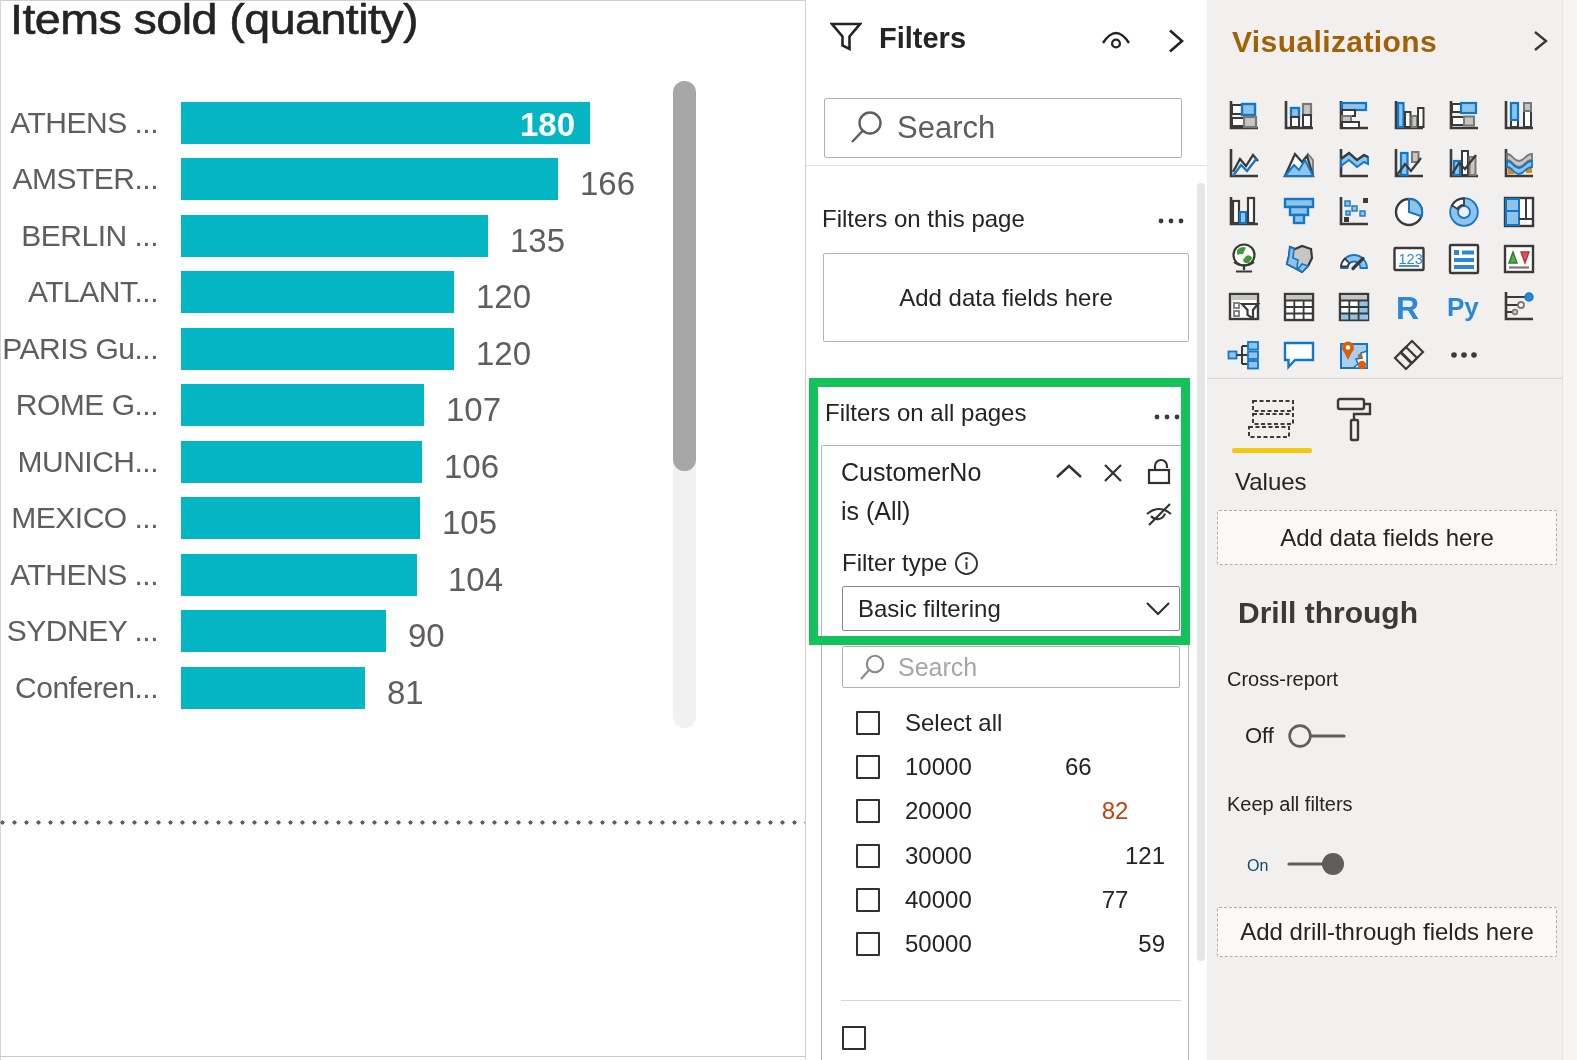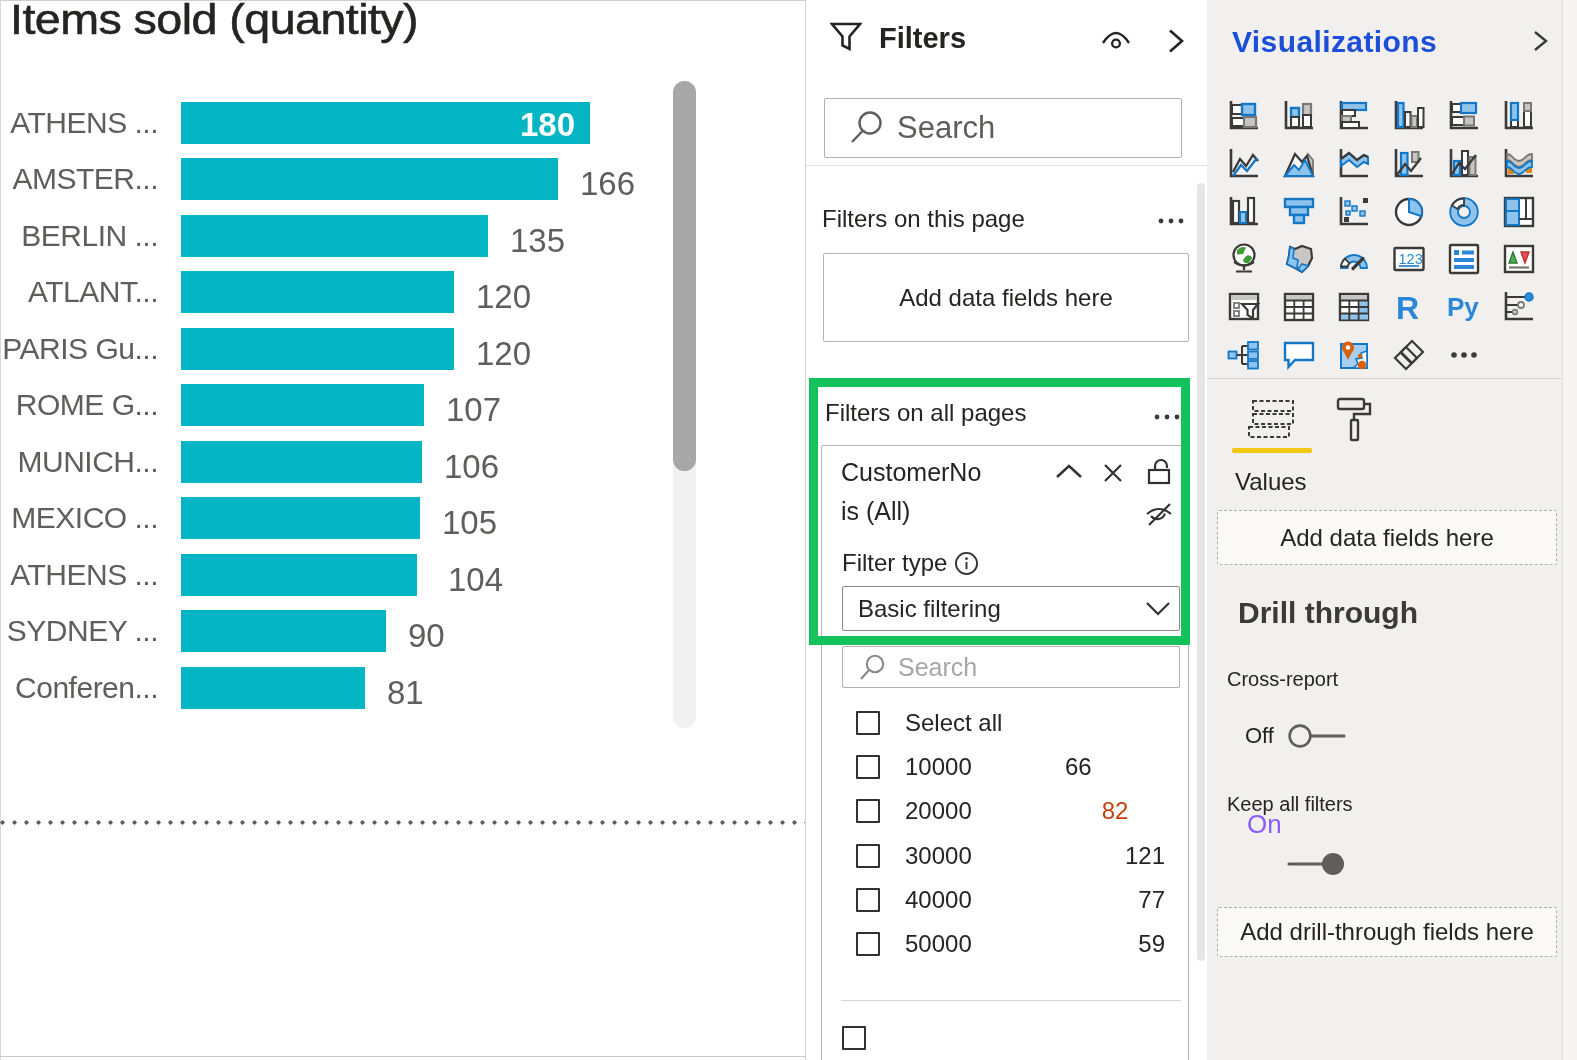--- a/index.html
+++ b/index.html
@@ -167,32 +167,32 @@
         <div class="seg" style="left:99px;top:752.2px;font-size:24px;color:#252423;line-height:30px">10000</div>
         <div class="seg" style="left:259px;top:752.2px;width:100px;text-align:left;font-size:24px;color:#252423;line-height:30px">66</div>
         <div class="seg cb" style="left:50px;top:799.4px"></div>
         <div class="seg" style="left:99px;top:796.4px;font-size:24px;color:#252423;line-height:30px">20000</div>
         <div class="seg" style="left:259px;top:796.4px;width:100px;text-align:center;font-size:24px;color:#c2410c;line-height:30px">82</div>
         <div class="seg cb" style="left:50px;top:843.6px"></div>
         <div class="seg" style="left:99px;top:840.6px;font-size:24px;color:#252423;line-height:30px">30000</div>
         <div class="seg" style="left:259px;top:840.6px;width:100px;text-align:right;font-size:24px;color:#252423;line-height:30px">121</div>
         <div class="seg cb" style="left:50px;top:887.8px"></div>
         <div class="seg" style="left:99px;top:884.8px;font-size:24px;color:#252423;line-height:30px">40000</div>
-        <div class="seg" style="left:259px;top:884.8px;width:100px;text-align:right;font-size:24px;color:#252423;line-height:30px">77</div>
+        <div class="seg" style="left:259px;top:884.8px;width:100px;text-align:center;font-size:24px;color:#252423;line-height:30px">77</div>
         <div class="seg cb" style="left:50px;top:932px"></div>
         <div class="seg" style="left:99px;top:929px;font-size:24px;color:#252423;line-height:30px">50000</div>
         <div class="seg" style="left:259px;top:929px;width:100px;text-align:right;font-size:24px;color:#252423;line-height:30px">59</div>
       </div>
 
     <div class="seg" style="left:35px;top:1000px;width:340px;height:1px;background:#d8d6d4"></div>
     <div class="seg cb" style="left:36px;top:1026px"></div>
   </div>
   <div class="abs" id="vpanel">
     <div id="vgutter"></div>
-    <div class="seg" style="left:25px;top:23px;font-size:30px;font-weight:700;color:#1d4ed8;line-height:38px;letter-spacing:0.4px">Visualizations</div>
+    <div class="seg" style="left:25px;top:23px;font-size:30px;font-weight:700;color:#a16207;line-height:38px;letter-spacing:0.4px">Visualizations</div>
     <svg class="seg" style="left:323px;top:30px" width="22" height="22" viewBox="0 0 22 22">
       <path d="M5 2 L16 11 L5 20" fill="none" stroke="#3b3a39" stroke-width="2.4"></path>
     </svg>
     <div id="vizgrid">
         <svg class="seg" style="left:20px;top:99px" width="34" height="34" viewBox="0 0 34 34">
           <path d="M4 2 V29 H31" fill="none" stroke="#3b3a39" stroke-width="2.6"></path>
     <rect x="5" y="6" width="10" height="9" fill="#ffffff" stroke="#3b3a39" stroke-width="2"></rect>
     <rect x="15" y="5" width="13" height="11" fill="#8ec4ec" stroke="#1377c8" stroke-width="2.4"></rect>
     <rect x="5" y="19" width="12" height="8" fill="#ffffff" stroke="#3b3a39" stroke-width="2"></rect>
     <rect x="17" y="18" width="12" height="10" fill="#c8c6c4" stroke="#7a7875" stroke-width="2.2"></rect>
@@ -421,20 +421,20 @@
     <div class="seg" style="left:10px;top:510px;width:340px;height:55px;border:1px dashed #b0aeac;border-radius:2px;background:#faf9f8;text-align:center;line-height:53px;font-size:24px;color:#252423">Add data fields here</div>
 
     <div class="seg" style="left:31px;top:594px;font-size:30px;font-weight:700;color:#3b3a39;line-height:38px">Drill through</div>
     <div class="seg" style="left:20px;top:666px;font-size:20px;color:#252423;line-height:26px">Cross-report</div>
     <div class="seg" style="left:38px;top:722px;font-size:22px;color:#252423;line-height:28px">Off</div>
     <svg class="seg" style="left:80px;top:723px" width="60" height="26" viewBox="0 0 60 26">
       <circle cx="13" cy="13" r="10.4" fill="none" stroke="#605e5c" stroke-width="2.6"></circle>
       <path d="M24 13 H57" stroke="#605e5c" stroke-width="3.2" stroke-linecap="round"></path>
     </svg>
     <div class="seg" style="left:20px;top:791px;font-size:20px;color:#252423;line-height:26px">Keep all filters</div>
-    <div class="seg" style="left:40px;top:810px;font-size:26px;color:#8b5cf6;line-height:28px">On</div>
+    <div class="seg" style="left:40px;top:852px;font-size:16px;color:#0c4a6e;line-height:28px">On</div>
     <svg class="seg" style="left:80px;top:851px" width="60" height="26" viewBox="0 0 60 26">
       <path d="M2 13 H38" stroke="#605e5c" stroke-width="3.2" stroke-linecap="round"></path>
       <circle cx="46" cy="13" r="11" fill="#605e5c"></circle>
     </svg>
     <div class="seg" style="left:10px;top:907px;width:340px;height:50px;border:1px dashed #b0aeac;border-radius:2px;background:#faf9f8;text-align:center;line-height:48px;font-size:24px;color:#252423">Add drill-through fields here</div>
   </div>
 </div>
 
 </body></html>

